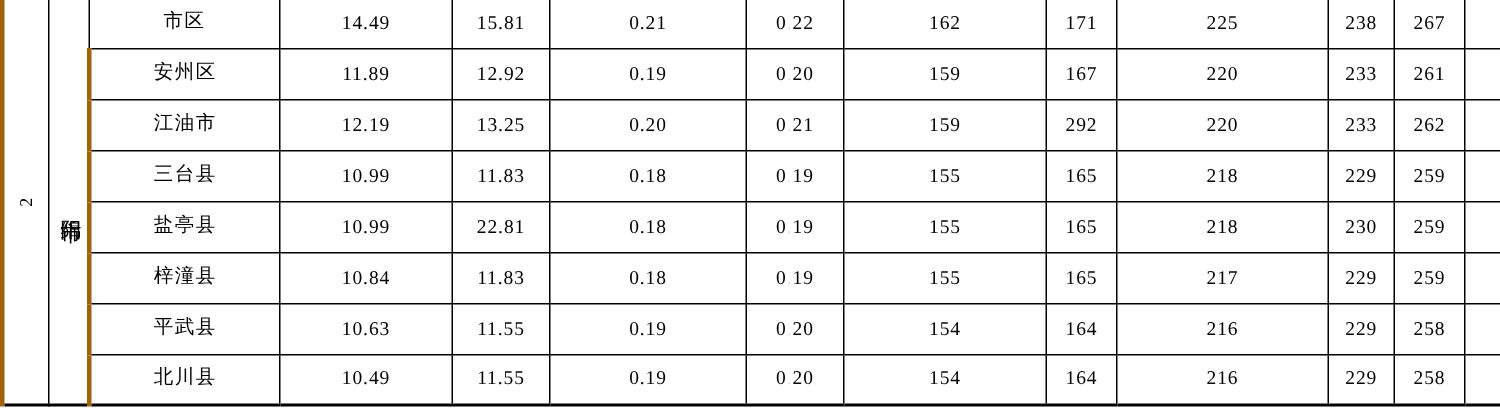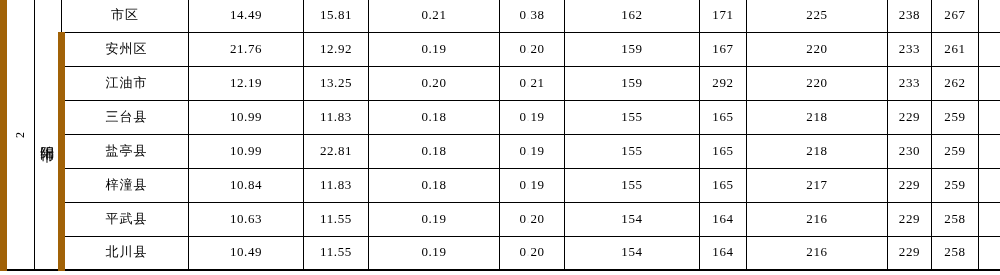--- a/index.html
+++ b/index.html
@@ -39,21 +39,21 @@
     height: 34px;
     padding: 0 2px;
     font-size: 13px;
     color: #000;
     line-height: 1.15;
     box-sizing: border-box;
     white-space: nowrap;
   }
 
   
-  table.data-table tr td:first-child { border-left: 7px solid #a16207; }
+  table.data-table tr td:first-child { border-left: 3px solid #a16207; }
   table.data-table tr td:last-child  { border-right: 2px solid #000; }
   table.data-table tr:last-child td  { border-bottom: 2px solid #000; }
 
   
   col.c-index   { width: 31px; }
   col.c-city    { width: 27px; }
   col.c-county  { width: 127px; }
   col.c-v1      { width: 115px; }
   col.c-v2      { width: 65px; }
   col.c-v3      { width: 131px; }
@@ -129,32 +129,32 @@
         <td class="index-cell" rowspan="8">
           <span class="rot-num">2</span>
         </td>
         <td class="city-cell" rowspan="8">
           <span class="vert-text">绵阳市</span>
         </td>
         <td class="county-cell">市区</td>
         <td class="num-cell">14.49</td>
         <td class="num-cell">15.81</td>
         <td class="num-cell">0.21</td>
-        <td class="num-cell"><span>0</span><span class="faint-dot">.</span><span>38</span></td>
+        <td class="num-cell"><span>0</span><span class="faint-dot">.</span><span>22</span></td>
         <td class="num-cell">162</td>
         <td class="num-cell">171</td>
         <td class="num-cell">225</td>
         <td class="num-cell">238</td>
         <td class="num-cell">267</td>
         <td class="num-cell"></td>
       </tr>
 
       <tr>
         <td class="county-cell">安州区</td>
-        <td class="num-cell">21.76</td>
+        <td class="num-cell">11.89</td>
         <td class="num-cell">12.92</td>
         <td class="num-cell">0.19</td>
         <td class="num-cell"><span>0</span><span class="faint-dot">.</span><span>20</span></td>
         <td class="num-cell">159</td>
         <td class="num-cell">167</td>
         <td class="num-cell">220</td>
         <td class="num-cell">233</td>
         <td class="num-cell">261</td>
         <td class="num-cell"></td>
       </tr>

